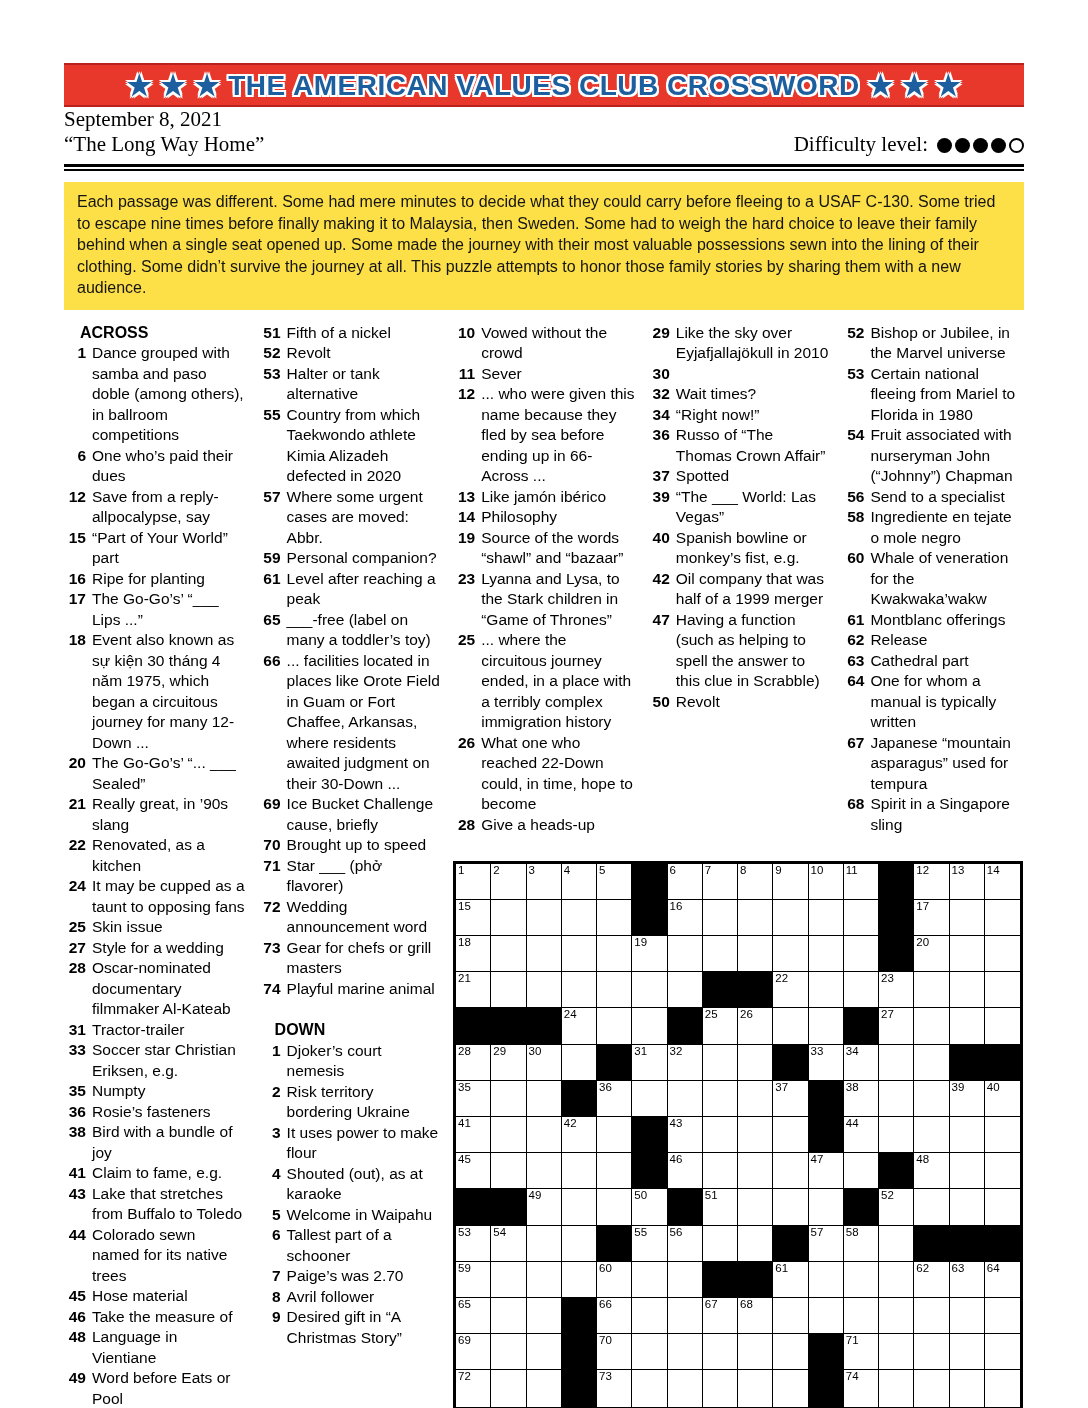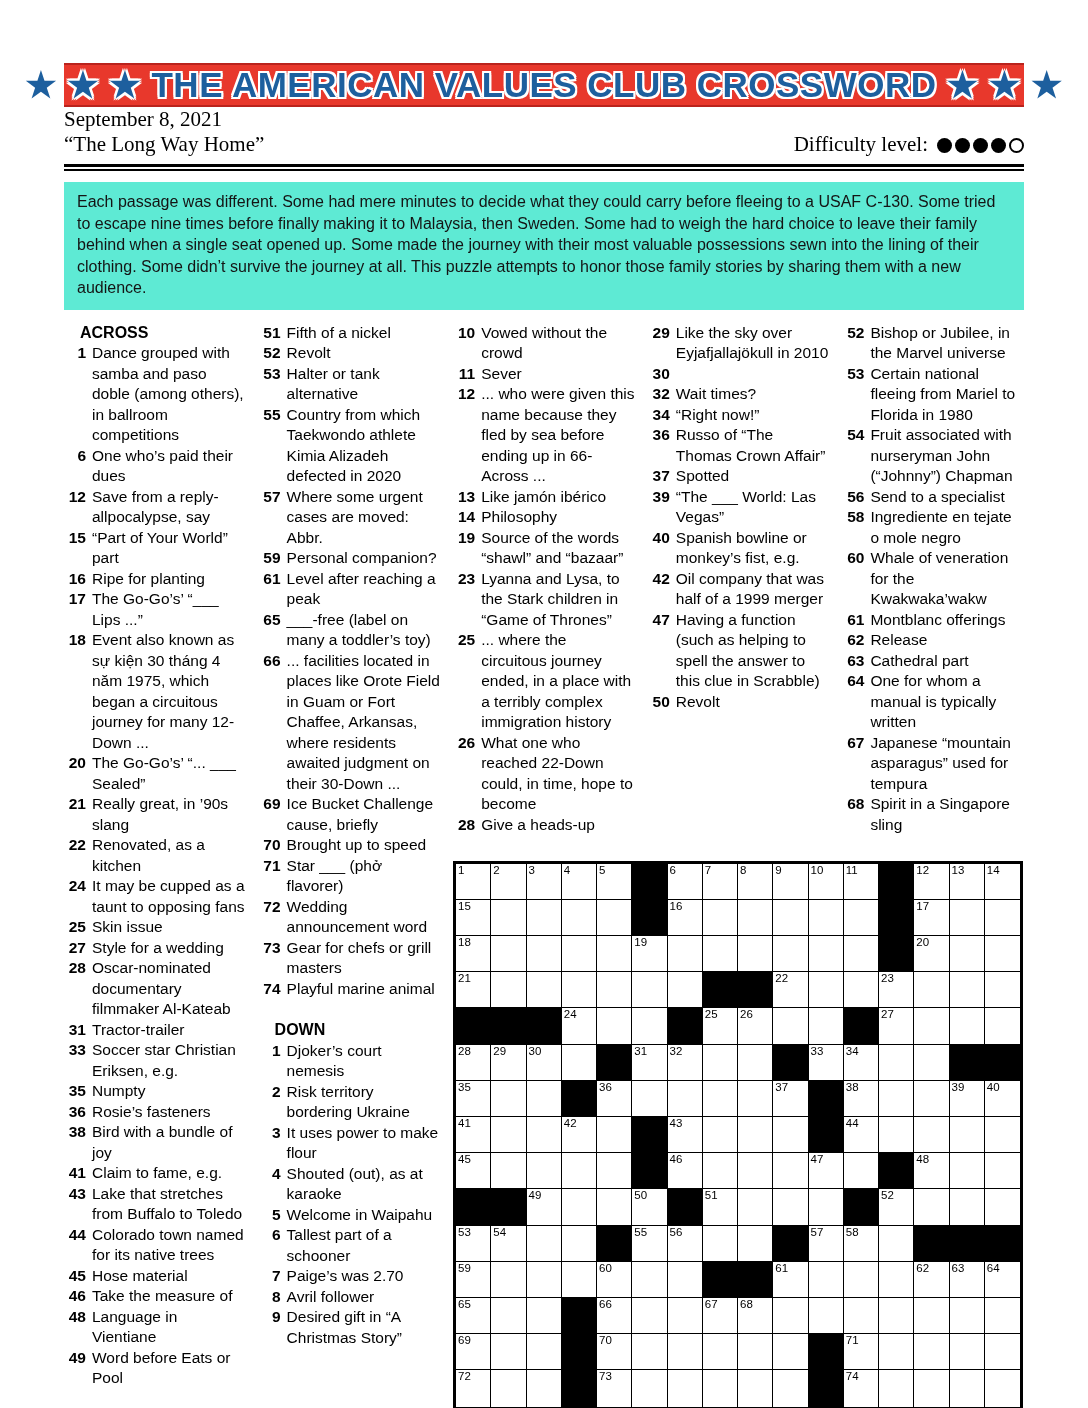--- a/index.html
+++ b/index.html
@@ -2,36 +2,36 @@
 <html><head>
 <meta charset="utf-8">
 <style>
   html,body{margin:0;padding:0;background:#fff;}
   body{width:1088px;height:1408px;position:relative;font-family:"Liberation Sans",sans-serif;color:#000;overflow:hidden;}
   .content{position:absolute;left:64px;top:63px;width:960px;}
 
   
   .banner{height:44px;background:#e8382c;display:flex;align-items:center;justify-content:center;
           box-shadow:inset 0 2px 0 rgba(130,10,10,.45), inset 0 -2px 0 rgba(130,10,10,.45);}
-  .banner-text{font-weight:bold;font-size:35px;letter-spacing:.5px;color:#1d5f9e;white-space:nowrap;
+  .banner-text{font-weight:bold;font-size:28px;letter-spacing:.5px;color:#1d5f9e;white-space:nowrap;
           text-shadow:-2px -2px 0 #fff,2px -2px 0 #fff,-2px 2px 0 #fff,2px 2px 0 #fff,-2px 0 0 #fff,2px 0 0 #fff,0 -2px 0 #fff,0 2px 0 #fff;}
 
   
   .hrow{display:flex;justify-content:space-between;align-items:baseline;font-family:"Liberation Serif",serif;font-size:21px;line-height:25px;}
   .hrow.first{}
   .dots{display:inline-block;margin-left:6px;vertical-align:-2px;}
   .dot{display:inline-block;width:15px;height:15px;border-radius:50%;margin-left:3px;box-sizing:border-box;}
   .dot.filled{background:#000;}
   .dot.empty{border:2px solid #000;background:#fff;}
 
   .rule-thick{height:3px;background:#000;margin-top:5px;}
   .rule-thin{height:2px;background:#000;margin-top:2px;}
 
   
-  .intro{margin-top:11px;background:#5eead4;padding:9px 12px 11px 13px;font-size:16px;line-height:21.5px;color:#141414;}
+  .intro{margin-top:11px;background:#fde047;padding:9px 12px 11px 13px;font-size:16px;line-height:21.5px;color:#141414;}
 
   
   .clue-area{position:relative;margin-top:13px;display:grid;grid-template-columns:repeat(5,1fr);column-gap:13px;height:1090px;}
   .clue-col{font-size:15.5px;line-height:20.5px;}
   .clue-header{font-weight:bold;margin-left:16px;font-size:16px;}
   .clue-header.gap{margin-top:21px;}
   .clue{display:flex;align-items:flex-start;}
   .cnum{flex:none;width:22px;margin-right:6px;text-align:right;font-weight:bold;}
   .ctext{flex:1;}
 
@@ -152,21 +152,21 @@
         <div class="clue">
           <div class="cnum">41</div>
           <div class="ctext">Claim to fame, e.g.</div>
         </div>
         <div class="clue">
           <div class="cnum">43</div>
           <div class="ctext">Lake that stretches from Buffalo to Toledo</div>
         </div>
         <div class="clue">
           <div class="cnum">44</div>
-          <div class="ctext">Colorado town named for its native trees</div>
+          <div class="ctext">Colorado sewn named for its native trees</div>
         </div>
         <div class="clue">
           <div class="cnum">45</div>
           <div class="ctext">Hose material</div>
         </div>
         <div class="clue">
           <div class="cnum">46</div>
           <div class="ctext">Take the measure of</div>
         </div>
         <div class="clue">

